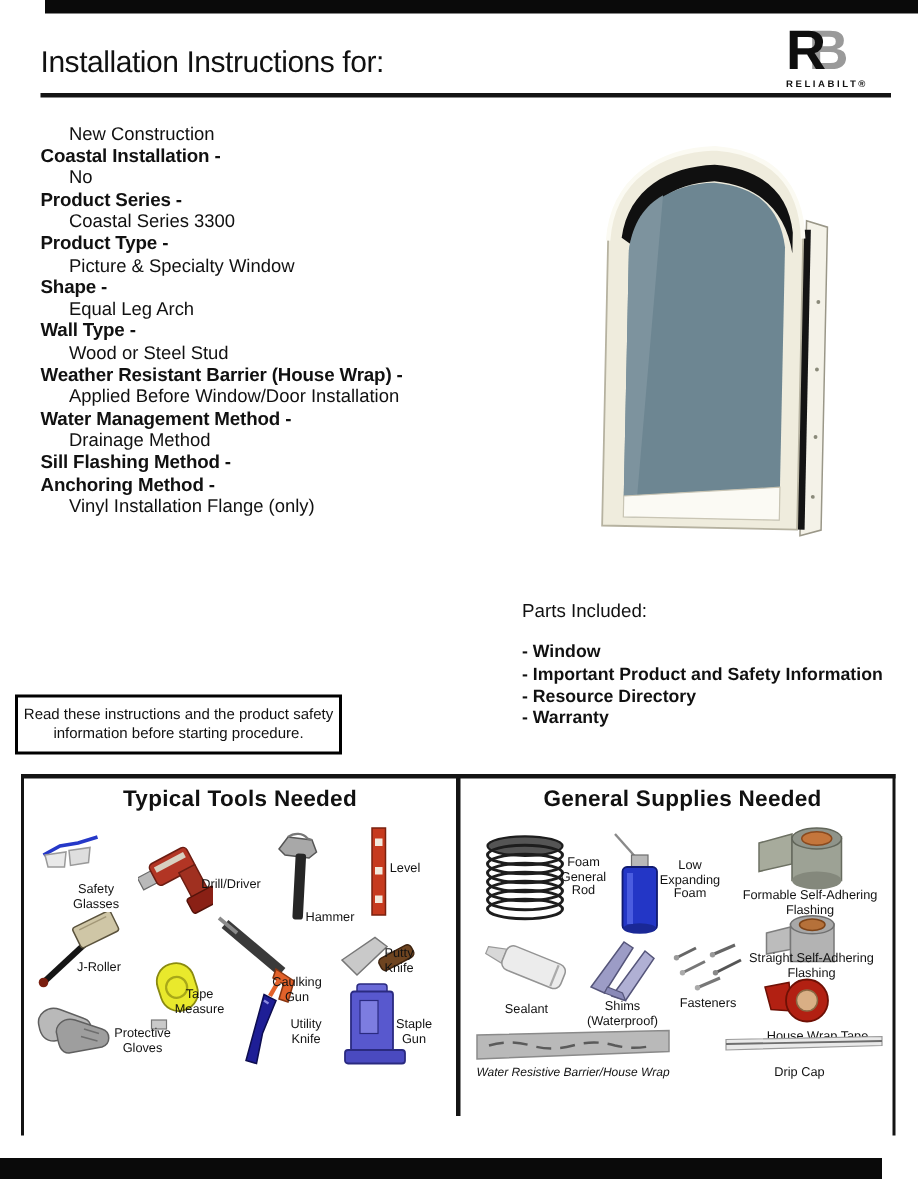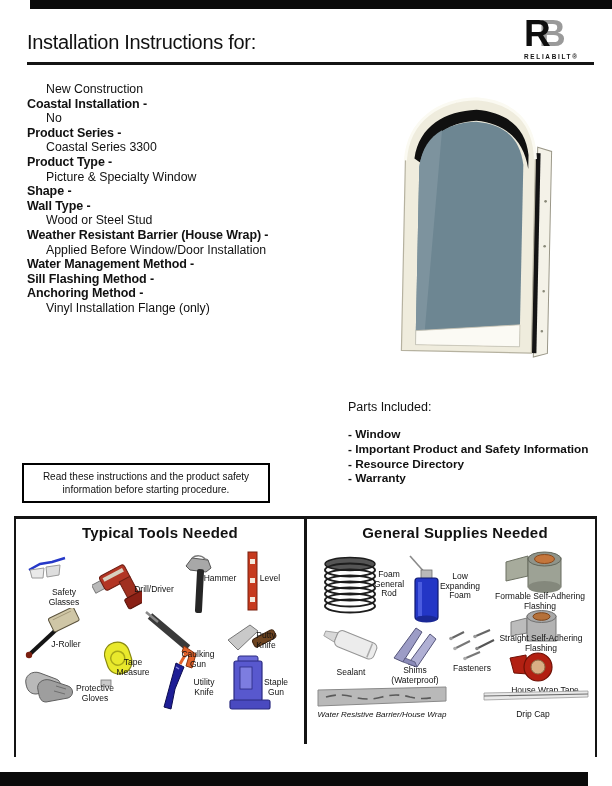--- a/index.html
+++ b/index.html
@@ -13,21 +13,21 @@
   .logo-b{position:absolute;left:15px;top:-7px;font-size:37px;font-weight:bold;color:#9a9a9a;}
   .logo-r{position:absolute;left:0;top:-7px;font-size:37px;font-weight:bold;color:#0e0e0e;}
   .logo-brand{position:absolute;left:0;top:33px;font-size:6.4px;font-weight:bold;letter-spacing:1.7px;color:#111;white-space:nowrap;}
   #specs{left:27px;top:82px;width:352px;}
   .spec-label{font-weight:bold;font-size:12.5px;line-height:14.6px;letter-spacing:-0.1px;}
   .spec-value{padding-left:19px;font-size:12.3px;line-height:14.6px;}
   #parts{left:348px;top:400px;width:248px;}
   #parts-title{font-size:12.5px;line-height:14px;}
   .part-item{font-weight:bold;font-size:11.8px;line-height:14.8px;}
   #parts-list{margin-top:13px;}
-  #notice{left:22px;top:463px;width:214px;border:2px solid #000;padding:5px 15px;
+  #notice{left:10px;top:463px;width:214px;border:2px solid #000;padding:5px 0;
           font-size:10px;line-height:13px;text-align:center;}
   .sect-title{position:absolute;font-size:15px;font-weight:bold;text-align:center;letter-spacing:0.2px;}
   .ilbl{position:absolute;font-size:8.5px;line-height:9.6px;text-align:center;color:#111;}
 </style>
 </head>
 <body>
 
 <div id="page">
 
   <div class="bar" style="left:30px;top:0;width:582px;height:9px;"></div>
@@ -43,25 +43,27 @@
 
   <div id="specs" class="abs">
     <div class="spec-value">New Construction</div>
     <div class="spec-label">Coastal Installation -</div>
     <div class="spec-value">No</div>
     <div class="spec-label">Product Series -</div>
     <div class="spec-value">Coastal Series 3300</div>
     <div class="spec-label">Product Type -</div>
     <div class="spec-value">Picture &amp; Specialty Window</div>
     <div class="spec-label">Shape -</div>
+    <div class="spec-value">Equal Leg Arch</div>
     <div class="spec-label">Wall Type -</div>
     <div class="spec-value">Wood or Steel Stud</div>
     <div class="spec-label">Weather Resistant Barrier (House Wrap) -</div>
     <div class="spec-value">Applied Before Window/Door Installation</div>
     <div class="spec-label">Water Management Method -</div>
+    <div class="spec-value">Drainage Method</div>
     <div class="spec-label">Sill Flashing Method -</div>
     <div class="spec-label">Anchoring Method -</div>
     <div class="spec-value">Vinyl Installation Flange (only)</div>
   </div>
 
   <svg class="abs" style="left:396px;top:90px;transform:rotate(1.2deg);" width="172" height="276" viewBox="0 0 172 276">
 
     <polygon points="140,56 154,60 154,262 140,266" fill="#f4f2e8" stroke="#9a9788" stroke-width="1"></polygon>
     <rect x="137" y="62" width="6" height="200" fill="#141414"></rect>
     <circle cx="149" cy="110" r="1.3" fill="#8a8a7a"></circle>
@@ -118,21 +120,21 @@
       <rect x="14" y="23" width="22" height="4" fill="#d8d0c0"></rect>
     </g>
   </svg>
   <div class="ilbl" style="left:131px;top:585px;width:46px;">Drill/Driver</div>
 
   <svg class="abs" style="left:182px;top:554px;" width="38" height="60" viewBox="0 0 38 60">
     <path d="M4,12 L10,4 L26,6 L29,14 L24,18 L8,16 Z" fill="#a8a8a8" stroke="#555" stroke-width="1"></path>
     <path d="M10,4 C14,1 20,1 23,5 L26,6" fill="none" stroke="#777" stroke-width="1.5"></path>
     <rect x="14" y="15" width="7" height="44" rx="2" fill="#262626" transform="rotate(3 17 37)"></rect>
   </svg>
-  <div class="ilbl" style="left:198px;top:574px;width:44px;">Hammer</div>
+  <div class="ilbl" style="left:198px;top:607px;width:44px;">Hammer</div>
 
   <svg class="abs" style="left:245px;top:551px;" width="16" height="60" viewBox="0 0 16 60">
     <rect x="3" y="1" width="9" height="58" fill="#c63a1e" stroke="#7a200e" stroke-width="1"></rect>
     <rect x="5" y="8" width="5" height="5" fill="#f2e9dc"></rect>
     <rect x="5" y="27" width="5" height="5" fill="#f2e9dc"></rect>
     <rect x="5" y="46" width="5" height="5" fill="#f2e9dc"></rect>
   </svg>
   <div class="ilbl" style="left:252px;top:574px;width:36px;">Level</div>
 
   <svg class="abs" style="left:22px;top:608px;" width="58" height="52" viewBox="0 0 58 52">

